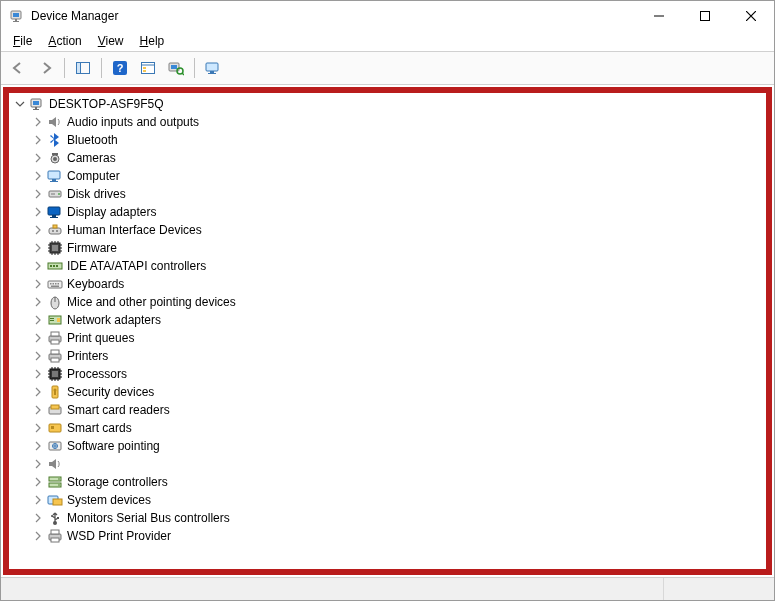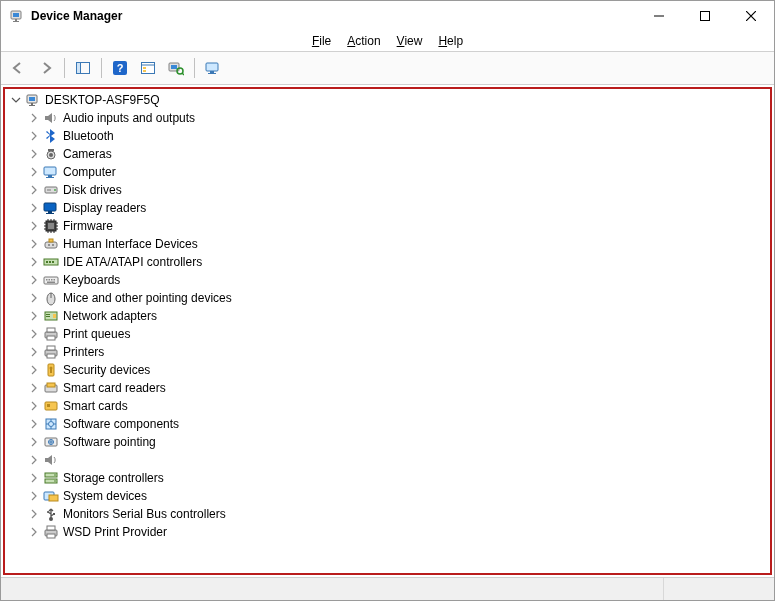--- a/index.html
+++ b/index.html
@@ -23,21 +23,20 @@
     flex-direction: column;
     background: #ffffff;
   }
   
   .titlebar {
     height: 30px;
     display: flex;
     align-items: center;
     padding: 0 0 0 8px;
     background: #ffffff;
-    font-weight: bold;
   }
   .titlebar .title-icon {
     width: 16px; height: 16px;
     margin-right: 6px;
     display: flex; align-items: center; justify-content: center;
   }
   .titlebar .title-text {
     flex: 0 0 auto;
     font-size: 12px;
   }
@@ -50,21 +49,20 @@
   }
   .win-btn svg { display: block; }
 
   
   .menubar {
     height: 20px;
     display: flex;
     align-items: center;
     padding: 0 4px;
     border-bottom: 1px solid #d0d0d0;
-    justify-content: center;
   }
   .menu-item {
     padding: 1px 8px;
     cursor: default;
   }
   .menu-item span { }
   .menu-item .ul { text-decoration: underline; }
 
   
   .toolbar {
@@ -85,21 +83,21 @@
   .tool-sep {
     width: 1px; height: 20px;
     background: #c0c0c0;
     margin: 0 3px;
   }
 
   
   .tree-wrap {
     flex: 1 1 auto;
     overflow: auto;
-    border: 2px solid #b91c1c;
+    border: 6px solid #b91c1c;
     margin: 2px;
     background: #ffffff;
   }
   .tree {
     padding: 2px 4px;
   }
   .tree-node {
     display: flex;
     align-items: center;
     height: 18px;
@@ -330,52 +328,52 @@
               <path d="M3 1 L7 5 L3 9" fill="none" stroke="#888" stroke-width="1.2"></path>
             </svg>
           </span>
           <span class="node-icon">
             <svg width="16" height="16" viewBox="0 0 16 16">
               <rect x="1" y="3" width="12" height="8" rx="1" fill="#0a63c2" stroke="#083e77"></rect>
               <rect x="5" y="11" width="4" height="2" fill="#083e77"></rect>
               <rect x="3" y="13" width="8" height="1" fill="#083e77"></rect>
             </svg>
           </span>
-          <span class="node-label">Display readers</span>
-        </div>
-        <div class="tree-node indent-2">
-          <span class="tw">
-            <svg width="10" height="10" viewBox="0 0 10 10">
-              <path d="M3 1 L7 5 L3 9" fill="none" stroke="#888" stroke-width="1.2"></path>
-            </svg>
-          </span>
-          <span class="node-icon">
-            <svg width="16" height="16" viewBox="0 0 16 16">
-              <rect x="3" y="3" width="10" height="10" fill="#444" stroke="#222"></rect>
-              <rect x="5" y="5" width="6" height="6" fill="#888"></rect>
-              <path d="M3 5h-2M3 8h-2M3 11h-2M13 5h2M13 8h2M13 11h2M5 3v-2M8 3v-2M11 3v-2M5 13v2M8 13v2M11 13v2" stroke="#222"></path>
-            </svg>
-          </span>
-          <span class="node-label">Firmware</span>
+          <span class="node-label">Display adapters</span>
         </div>
         <div class="tree-node indent-2">
           <span class="tw">
             <svg width="10" height="10" viewBox="0 0 10 10">
               <path d="M3 1 L7 5 L3 9" fill="none" stroke="#888" stroke-width="1.2"></path>
             </svg>
           </span>
           <span class="node-icon">
             <svg width="16" height="16" viewBox="0 0 16 16">
               <rect x="2" y="6" width="12" height="6" rx="2" fill="#ddd" stroke="#777"></rect>
               <circle cx="6" cy="9" r="1" fill="#777"></circle>
               <circle cx="10" cy="9" r="1" fill="#777"></circle>
               <rect x="6" y="3" width="4" height="3" fill="#f6c550" stroke="#b88a1e"></rect>
             </svg>
           </span>
           <span class="node-label">Human Interface Devices</span>
+        </div>
+        <div class="tree-node indent-2">
+          <span class="tw">
+            <svg width="10" height="10" viewBox="0 0 10 10">
+              <path d="M3 1 L7 5 L3 9" fill="none" stroke="#888" stroke-width="1.2"></path>
+            </svg>
+          </span>
+          <span class="node-icon">
+            <svg width="16" height="16" viewBox="0 0 16 16">
+              <rect x="3" y="3" width="10" height="10" fill="#444" stroke="#222"></rect>
+              <rect x="5" y="5" width="6" height="6" fill="#888"></rect>
+              <path d="M3 5h-2M3 8h-2M3 11h-2M13 5h2M13 8h2M13 11h2M5 3v-2M8 3v-2M11 3v-2M5 13v2M8 13v2M11 13v2" stroke="#222"></path>
+            </svg>
+          </span>
+          <span class="node-label">Firmware</span>
         </div>
         <div class="tree-node indent-2">
           <span class="tw">
             <svg width="10" height="10" viewBox="0 0 10 10">
               <path d="M3 1 L7 5 L3 9" fill="none" stroke="#888" stroke-width="1.2"></path>
             </svg>
           </span>
           <span class="node-icon">
             <svg width="16" height="16" viewBox="0 0 16 16">
               <rect x="1" y="5" width="14" height="6" fill="#c7e0b4" stroke="#4a7a2a"></rect>
@@ -465,20 +463,35 @@
           <span class="node-label">Printers</span>
         </div>
         <div class="tree-node indent-2">
           <span class="tw">
             <svg width="10" height="10" viewBox="0 0 10 10">
               <path d="M3 1 L7 5 L3 9" fill="none" stroke="#888" stroke-width="1.2"></path>
             </svg>
           </span>
           <span class="node-icon">
             <svg width="16" height="16" viewBox="0 0 16 16">
+              <rect x="3" y="3" width="10" height="10" fill="#333" stroke="#111"></rect>
+              <rect x="5" y="5" width="6" height="6" fill="#777"></rect>
+              <path d="M3 5h-2M3 8h-2M3 11h-2M13 5h2M13 8h2M13 11h2M5 3v-2M8 3v-2M11 3v-2M5 13v2M8 13v2M11 13v2" stroke="#111"></path>
+            </svg>
+          </span>
+          <span class="node-label">Processors</span>
+        </div>
+        <div class="tree-node indent-2">
+          <span class="tw">
+            <svg width="10" height="10" viewBox="0 0 10 10">
+              <path d="M3 1 L7 5 L3 9" fill="none" stroke="#888" stroke-width="1.2"></path>
+            </svg>
+          </span>
+          <span class="node-icon">
+            <svg width="16" height="16" viewBox="0 0 16 16">
               <rect x="5" y="2" width="6" height="12" rx="1" fill="#f6c550" stroke="#b88a1e"></rect>
               <circle cx="8" cy="6" r="1.5" fill="#b88a1e"></circle>
               <rect x="7" y="7" width="2" height="4" fill="#b88a1e"></rect>
             </svg>
           </span>
           <span class="node-label">Security devices</span>
         </div>
         <div class="tree-node indent-2">
           <span class="tw">
             <svg width="10" height="10" viewBox="0 0 10 10">
@@ -499,35 +512,20 @@
               <path d="M3 1 L7 5 L3 9" fill="none" stroke="#888" stroke-width="1.2"></path>
             </svg>
           </span>
           <span class="node-icon">
             <svg width="16" height="16" viewBox="0 0 16 16">
               <rect x="2" y="4" width="12" height="8" rx="1" fill="#f6c550" stroke="#b88a1e"></rect>
               <rect x="4" y="6" width="3" height="3" fill="#b88a1e"></rect>
             </svg>
           </span>
           <span class="node-label">Smart cards</span>
-        </div>
-        <div class="tree-node indent-2">
-          <span class="tw">
-            <svg width="10" height="10" viewBox="0 0 10 10">
-              <path d="M3 1 L7 5 L3 9" fill="none" stroke="#888" stroke-width="1.2"></path>
-            </svg>
-          </span>
-          <span class="node-icon">
-            <svg width="16" height="16" viewBox="0 0 16 16">
-              <rect x="3" y="3" width="10" height="10" fill="#cde8ff" stroke="#3b78b5"></rect>
-              <circle cx="8" cy="8" r="2.5" fill="none" stroke="#3b78b5"></circle>
-              <path d="M8 3v2M8 11v2M3 8h2M11 8h2" stroke="#3b78b5"></path>
-            </svg>
-          </span>
-          <span class="node-label">Software components</span>
         </div>
         <div class="tree-node indent-2">
           <span class="tw">
             <svg width="10" height="10" viewBox="0 0 10 10">
               <path d="M3 1 L7 5 L3 9" fill="none" stroke="#888" stroke-width="1.2"></path>
             </svg>
           </span>
           <span class="node-icon">
             <svg width="16" height="16" viewBox="0 0 16 16">
               <rect x="2" y="4" width="12" height="8" rx="1" fill="#eee" stroke="#777"></rect>

